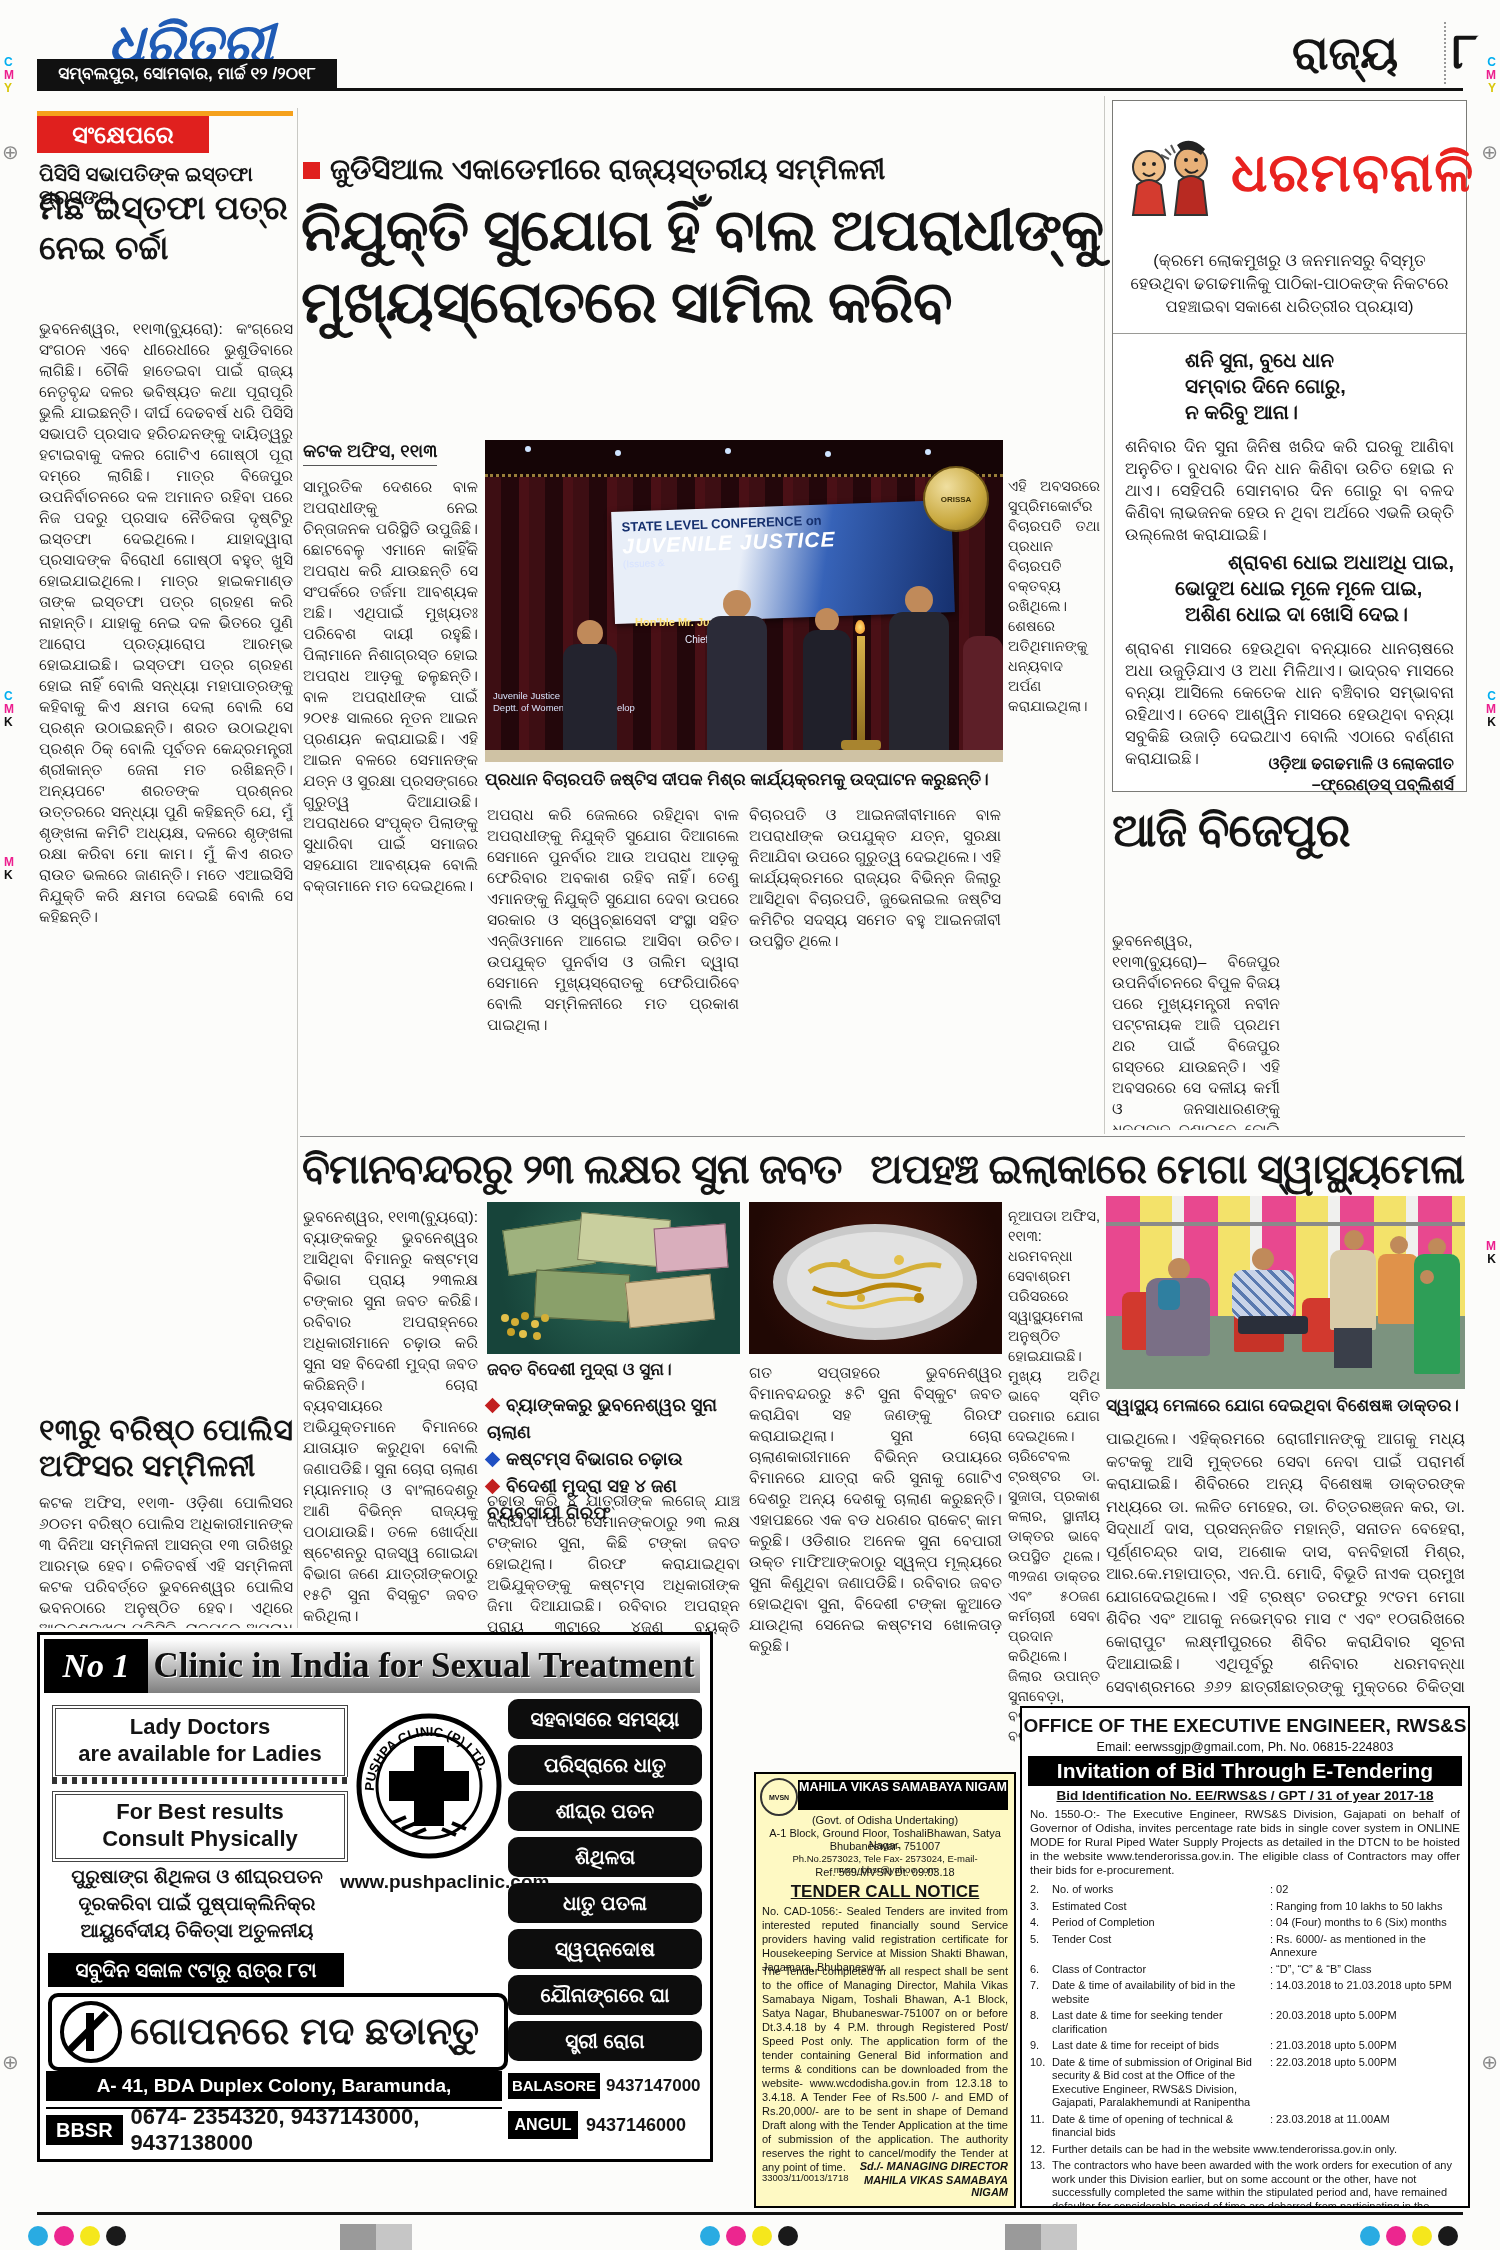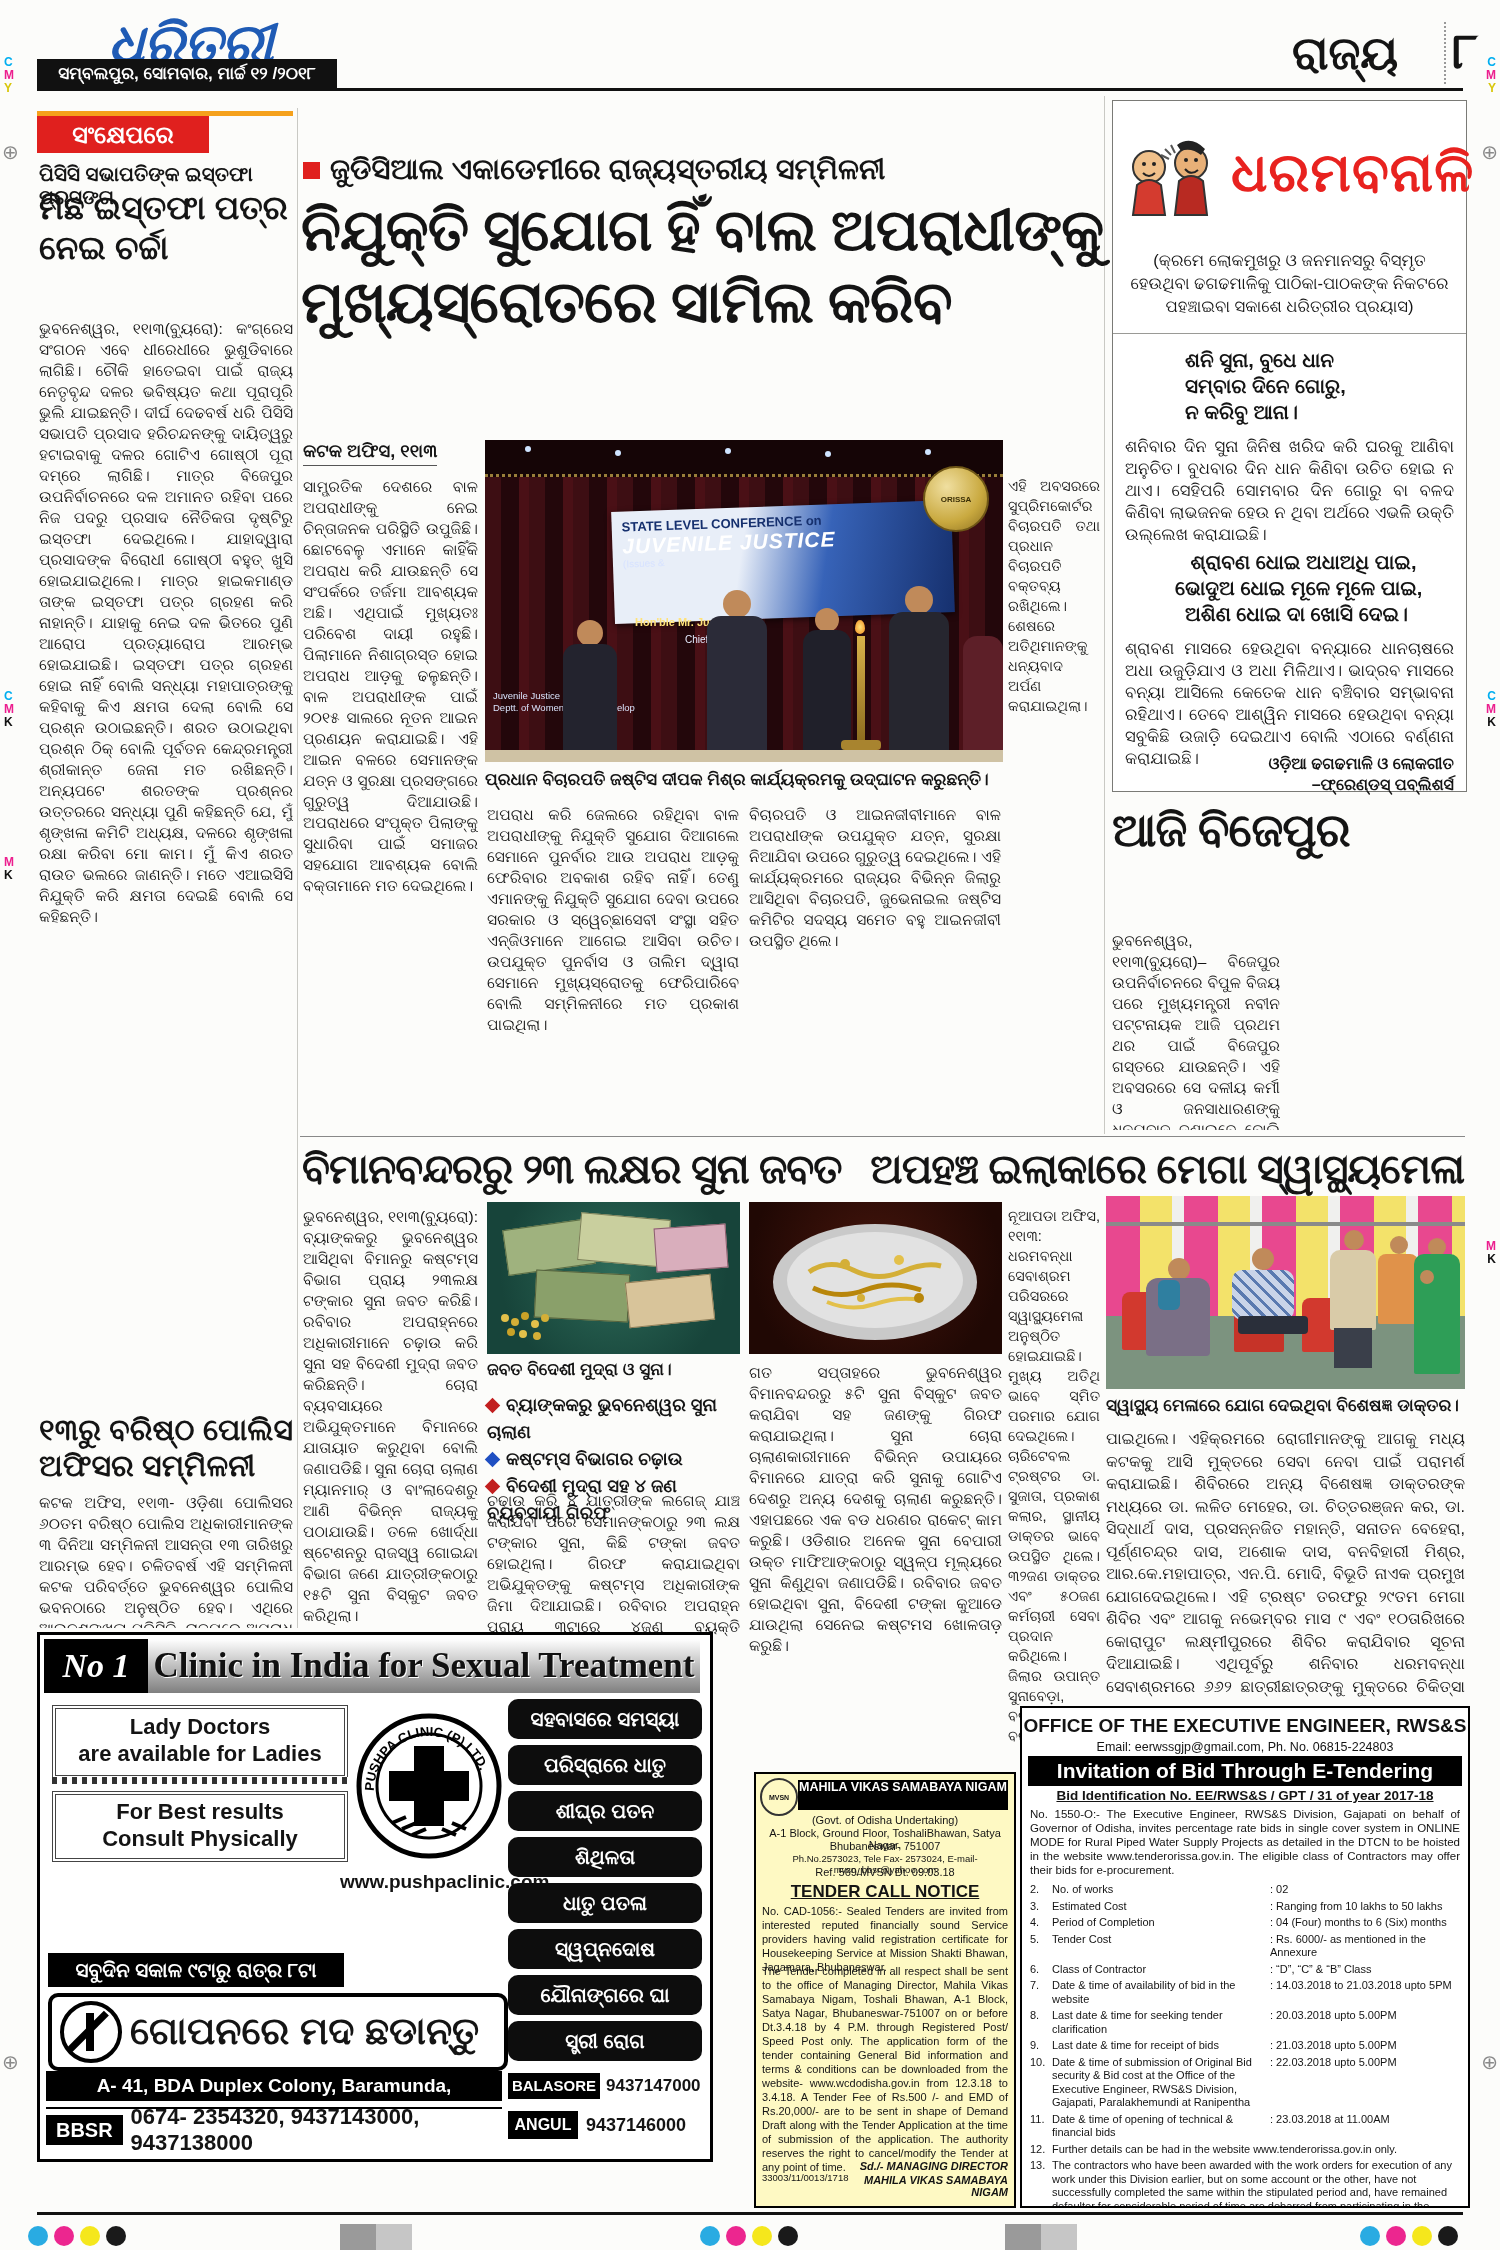--- a/index.html
+++ b/index.html
@@ -212,21 +212,21 @@
     </svg>
     <div class="abs dhaga-title" style="left:118px;top:40px;width:230px;text-align:center;">ଧରମବନାଳି</div>
     <div class="abs dhaga-intro ct" style="left:12px;top:148px;width:329px;">(କ୍ରମେ ଲୋକମୁଖରୁ ଓ ଜନମାନସରୁ ବିସ୍ମୃତ ହେଉଥିବା ଢଗଢମାଳିକୁ ପାଠିକା-ପାଠକଙ୍କ ନିକଟରେ ପହଞ୍ଚାଇବା ସକାଶେ ଧରିତ୍ରୀର ପ୍ରୟାସ)</div>
     <div class="abs" style="left:0;top:232px;width:353px;height:1px;background:#9a9a96;"></div>
     <div class="abs dhaga-verse" style="left:72px;top:246px;">
       <div>ଶନି ସୁନା, ବୁଧେ ଧାନ</div>
       <div>ସମ୍ବାର ଦିନେ ଗୋରୁ,</div>
       <div>ନ କରିବୁ ଆନା।</div>
     </div>
     <div class="abs dhaga-body jt" style="left:12px;top:334px;width:329px;">ଶନିବାର ଦିନ ସୁନା ଜିନିଷ ଖରିଦ କରି ଘରକୁ ଆଣିବା ଅନୁଚିତ। ବୁଧବାର ଦିନ ଧାନ କିଣିବା ଉଚିତ ହୋଇ ନ ଥାଏ। ସେହିପରି ସୋମବାର ଦିନ ଗୋରୁ ବା ବଳଦ କିଣିବା ଲାଭଜନକ ହେଉ ନ ଥିବା ଅର୍ଥରେ ଏଭଳି ଉକ୍ତି ଉଲ୍ଲେଖ କରାଯାଇଛି।</div>
-    <div class="abs dhaga-verse rt" style="left:26px;top:448px;width:329px;text-align:center;">ଶ୍ରାବଣ ଧୋଇ ଅଧାଅଧି ପାଇ,</div>
+    <div class="abs dhaga-verse rt" style="left:12px;top:448px;width:329px;">ଶ୍ରାବଣ ଧୋଇ ଅଧାଅଧି ପାଇ,</div>
     <div class="abs dhaga-verse" style="left:62px;top:474px;">ଭୋଦୁଅ ଧୋଇ ମୂଳେ ମୂଳେ ପାଇ,</div>
     <div class="abs dhaga-verse" style="left:72px;top:500px;">ଅଶିଣ ଧୋଇ ଦା ଖୋସି ଦେଇ।</div>
     <div class="abs dhaga-body jt" style="left:12px;top:536px;width:329px;">ଶ୍ରାବଣ ମାସରେ ହେଉଥିବା ବନ୍ୟାରେ ଧାନଚାଷରେ ଅଧା ଉଜୁଡ଼ିଯାଏ ଓ ଅଧା ମିଳିଥାଏ। ଭାଦ୍ରବ ମାସରେ ବନ୍ୟା ଆସିଲେ କେତେକ ଧାନ ବଞ୍ଚିବାର ସମ୍ଭାବନା ରହିଥାଏ। ତେବେ ଆଶ୍ୱିନ ମାସରେ ହେଉଥିବା ବନ୍ୟା ସବୁକିଛି ଉଜାଡ଼ି ଦେଇଥାଏ ବୋଲି ଏଠାରେ ବର୍ଣ୍ଣନା କରାଯାଇଛି।</div>
     <div class="abs dhaga-src rt" style="left:12px;top:652px;width:329px;">ଓଡ଼ିଆ ଢଗଢମାଳି ଓ ଲୋକଗୀତ</div>
     <div class="abs dhaga-src rt" style="left:12px;top:673px;width:329px;">–ଫ୍ରେଣ୍ଡସ୍ ପବ୍ଲିଶର୍ସ</div>
   </div>
 
   <div class="abs bijepur-hl" style="left:1112px;top:804px;width:353px;">ଆଜି ବିଜେପୁର</div>
   <div class="abs odia-body jt clip" style="left:1112px;top:930px;width:168px;height:200px;">ଭୁବନେଶ୍ୱର, ୧୧ା୩(ବ୍ୟୁରୋ)– ବିଜେପୁର ଉପନିର୍ବାଚନରେ ବିପୁଳ ବିଜୟ ପରେ ମୁଖ୍ୟମନ୍ତ୍ରୀ ନବୀନ ପଟ୍ଟନାୟକ ଆଜି ପ୍ରଥମ ଥର ପାଇଁ ବିଜେପୁର ଗସ୍ତରେ ଯାଉଛନ୍ତି। ଏହି ଅବସରରେ ସେ ଦଳୀୟ କର୍ମୀ ଓ ଜନସାଧାରଣଙ୍କୁ ଧନ୍ୟବାଦ ଜଣାଇବେ ବୋଲି ଜଣାପଡିଛି।</div>
 
@@ -298,20 +298,25 @@
     <div class="abs clinic-head" style="left:108px;top:4px;width:552px;height:54px;line-height:54px;">Clinic in India for Sexual Treatment</div>
     <div class="abs clinic-box" style="left:12px;top:70px;width:288px;height:62px;padding-top:4px;">
       <div>Lady Doctors</div>
       <div>are available for Ladies</div>
     </div>
     <div class="abs" style="left:12px;top:142px;width:296px;height:7px;background:repeating-linear-gradient(90deg,#333 0 5px,#fff 5px 10px);"></div>
     <div class="abs clinic-box" style="left:12px;top:156px;width:288px;height:60px;padding-top:3px;">
       <div>For Best results</div>
       <div>Consult Physically</div>
     </div>
+    <div class="abs clinic-odia" style="left:10px;top:228px;width:294px;">
+      <div>ପୁରୁଷାଙ୍ଗ ଶିଥିଳତା ଓ ଶୀଘ୍ରପତନ</div>
+      <div>ଦୂରକରିବା ପାଇଁ ପୁଷ୍ପାକ୍ଲିନିକ୍‌ର</div>
+      <div>ଆୟୁର୍ବେଦୀୟ ଚିକିତ୍ସା ଅତୁଳନୀୟ</div>
+    </div>
     <div class="abs blackbar" style="left:8px;top:318px;width:296px;height:34px;font-size:20px;line-height:34px;">ସବୁଦିନ ସକାଳ ୯ଟାରୁ ରାତ୍ର ୮ଟା</div>
     <svg class="abs" style="left:314px;top:76px;" width="150" height="150" viewBox="0 0 150 150">
       <circle cx="75" cy="75" r="70" fill="#fff" stroke="#000" stroke-width="5"></circle>
       <circle cx="75" cy="75" r="52" fill="#fff" stroke="#000" stroke-width="3"></circle>
       <rect x="60" y="35" width="30" height="80" fill="#000"></rect>
       <rect x="35" y="60" width="80" height="30" fill="#000"></rect>
       <path d="M38 112 l14 -6 M48 118 l14 -6 M58 124 l14 -6 M98 112 l14 6 M88 118 l14 6" stroke="#000" stroke-width="4"></path>
       <defs>
           <path id="arcp" d="M 20 80 A 55 55 0 1 1 130 80"></path>
         </defs>

